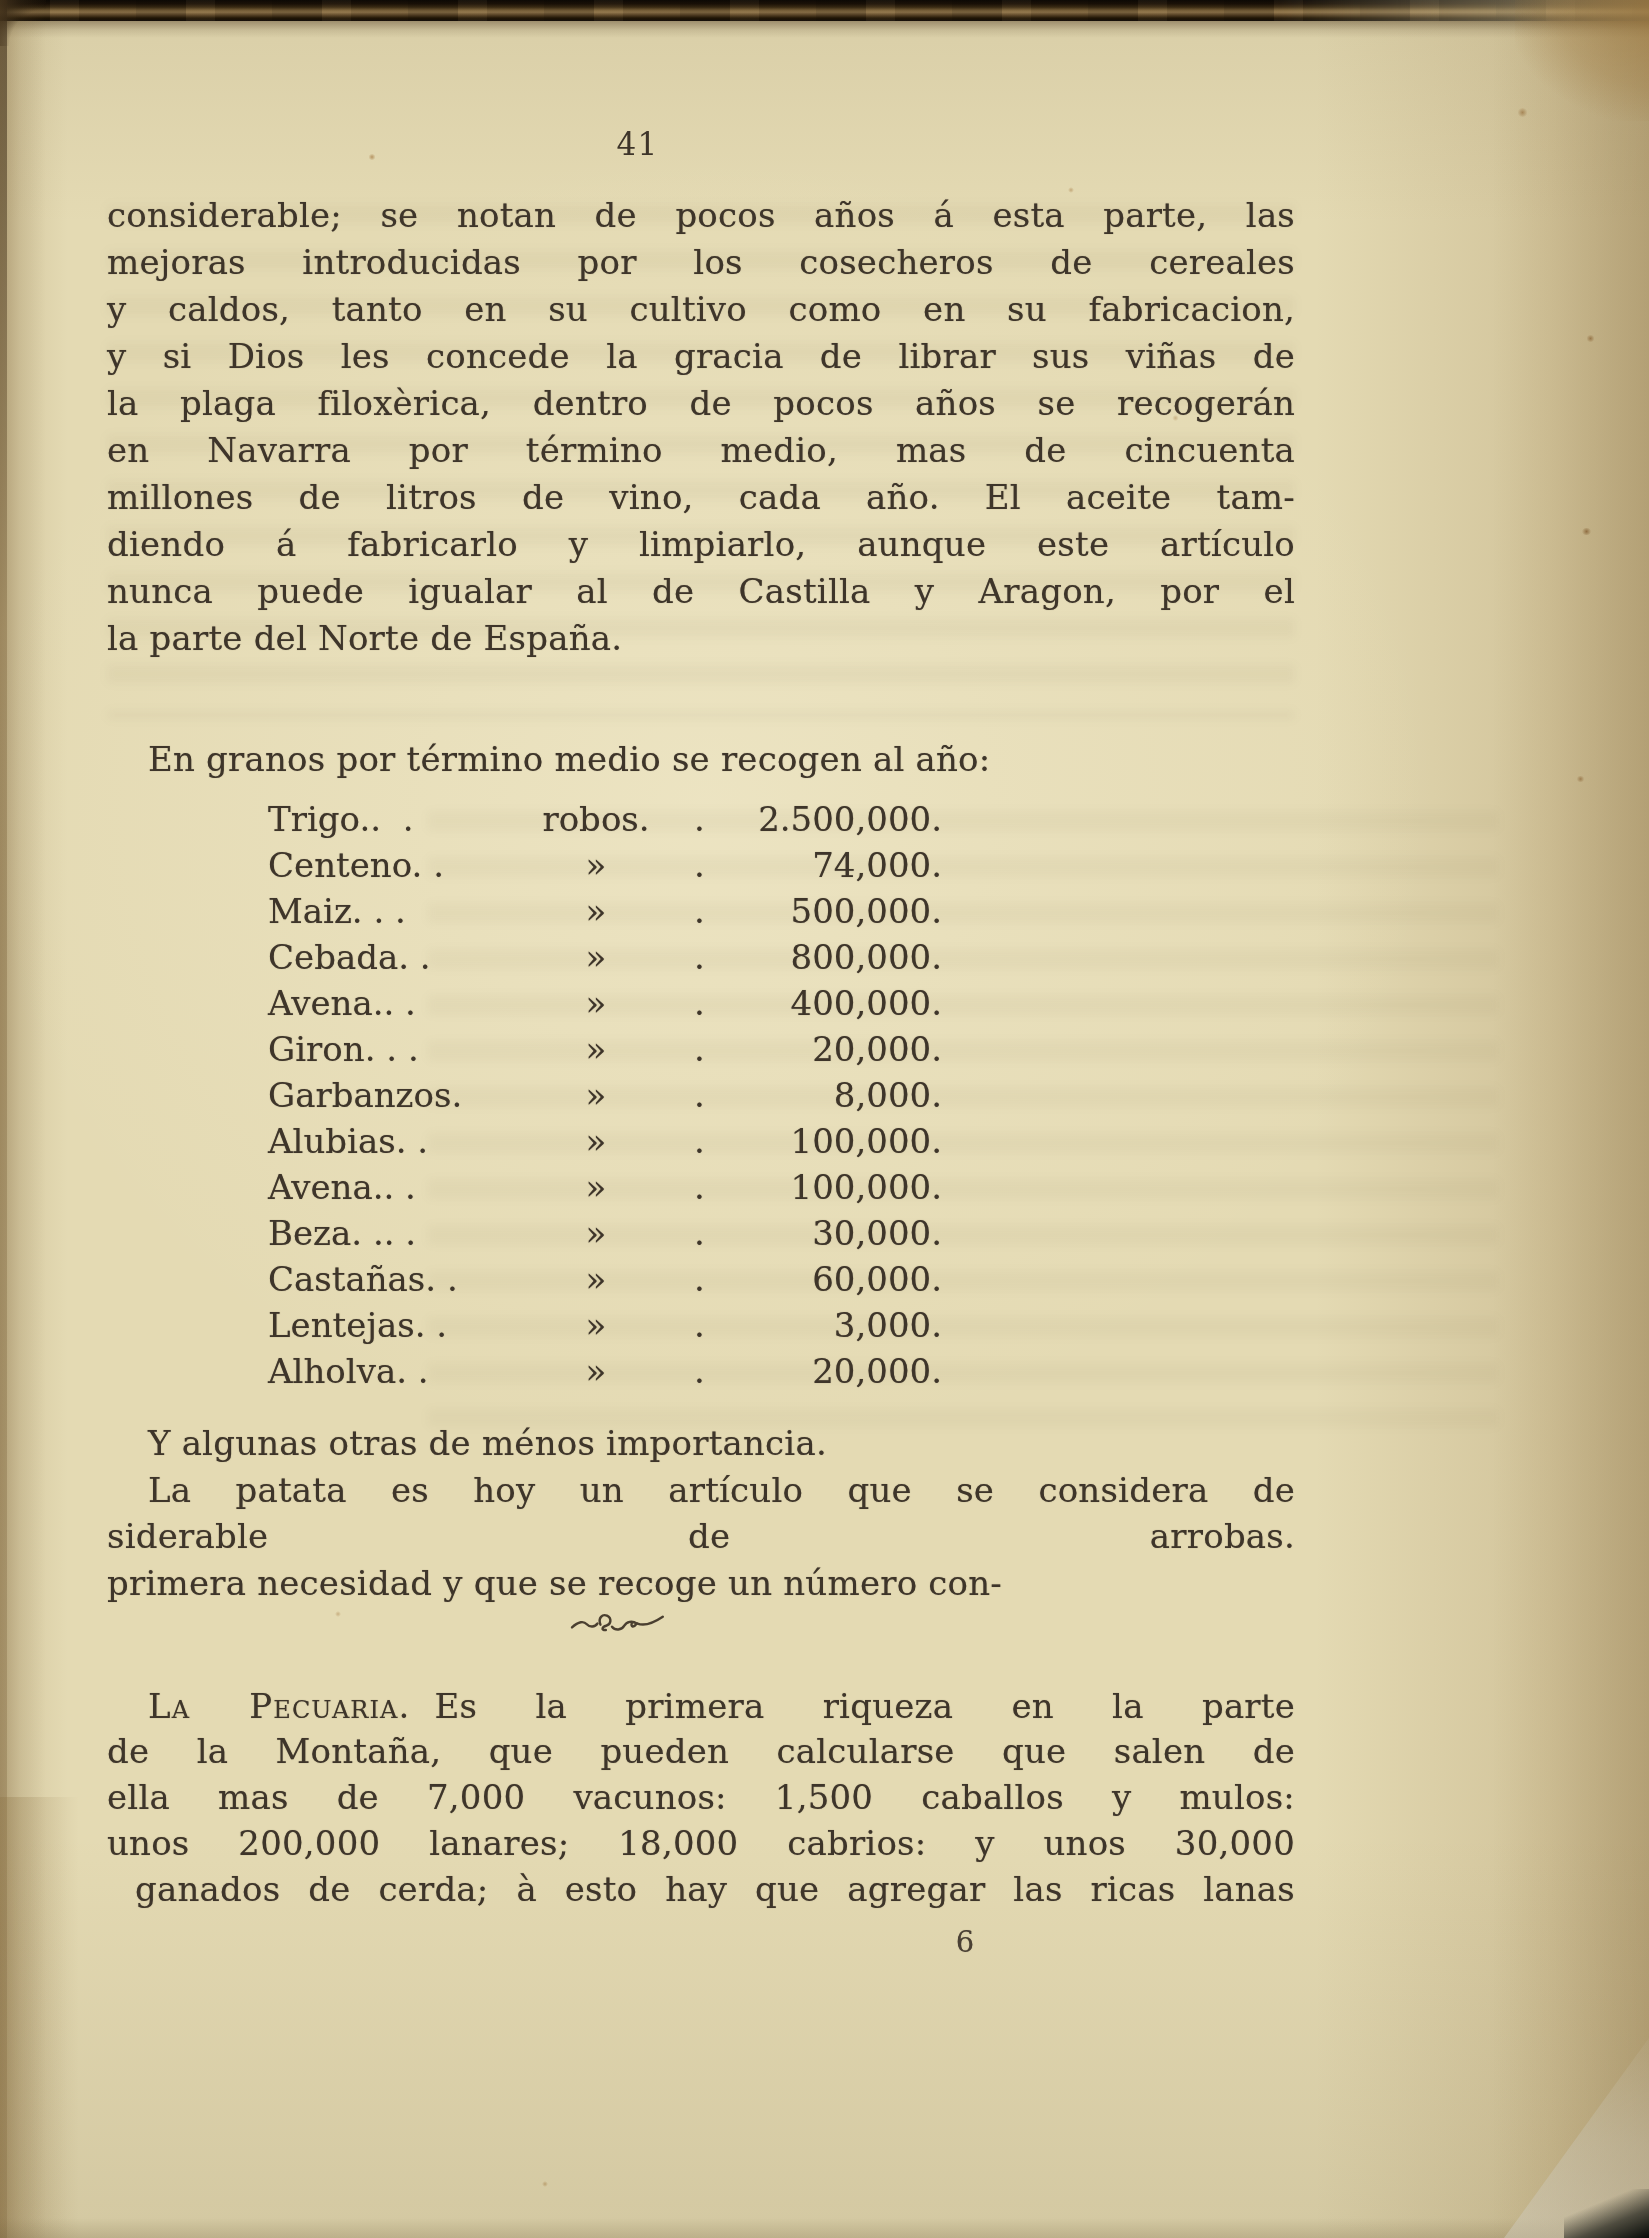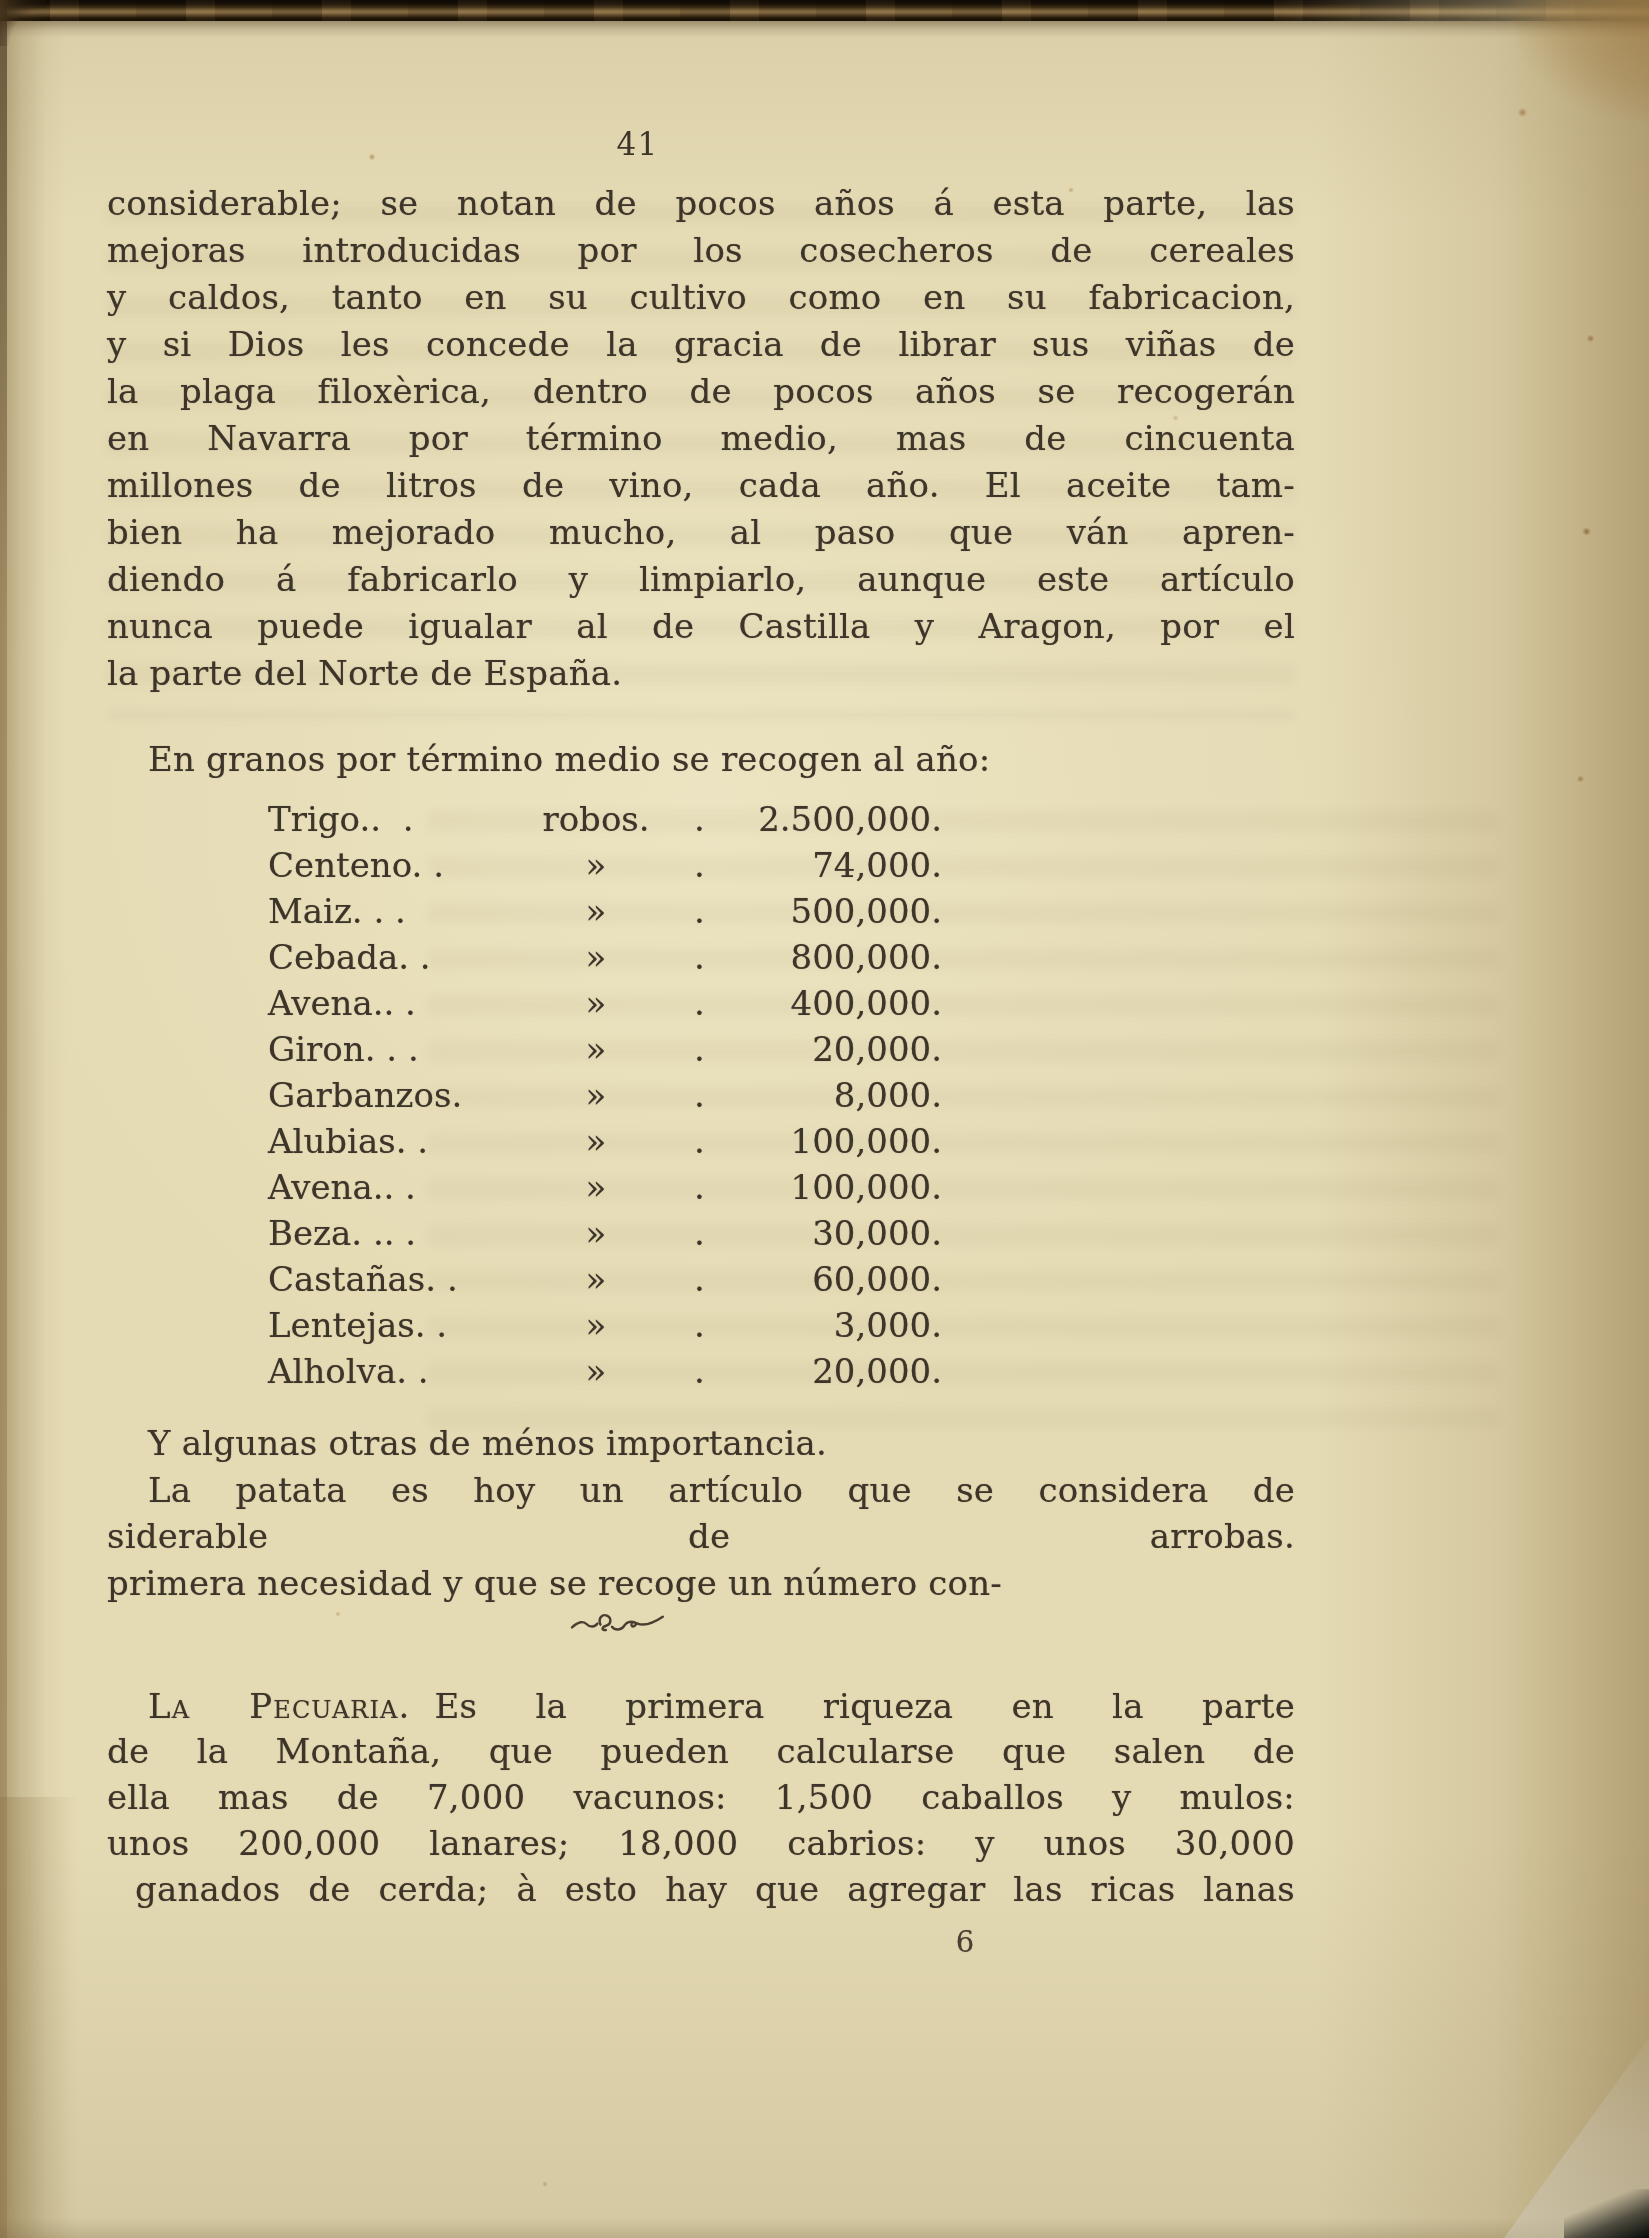--- a/index.html
+++ b/index.html
@@ -99,30 +99,29 @@
   <div class="spot" style="left:1517px;top:108px;width:11.4px;height:8.6px;background:radial-gradient(circle,rgba(130,82,28,.5),rgba(130,82,28,0) 70%);"></div>
   <div class="spot" style="left:1586px;top:335px;width:9.3px;height:7.1px;background:radial-gradient(circle,rgba(120,74,26,.55),rgba(120,74,26,0) 70%);"></div>
   <div class="spot" style="left:1581px;top:528px;width:10.7px;height:7.1px;background:radial-gradient(circle,rgba(110,66,22,.6),rgba(110,66,22,0) 70%);"></div>
   <div class="spot" style="left:1576px;top:776px;width:9.3px;height:6.4px;background:radial-gradient(circle,rgba(120,74,26,.5),rgba(120,74,26,0) 70%);"></div>
   <div class="spot" style="left:1172px;top:415px;width:7.1px;height:6.4px;background:radial-gradient(circle,rgba(150,100,40,.35),rgba(150,100,40,0) 70%);"></div>
   <div class="spot" style="left:335px;top:1611px;width:5.7px;height:5.7px;background:radial-gradient(circle,rgba(146,94,34,.35),rgba(146,94,34,0) 70%);"></div>
   <div class="spot" style="left:542px;top:2181px;width:5.7px;height:5.7px;background:radial-gradient(circle,rgba(146,94,34,.4),rgba(146,94,34,0) 70%);"></div>
 
   <div class="pagenum">41</div>
 
-  <div class="txt para" style="top:180px;">
+  <div class="txt para" style="top:192px;">
 
   <div class="line j">considerable; se notan de pocos años á esta parte, las</div>
       <div class="line j">mejoras introducidas por los cosecheros de cereales</div>
       <div class="line j">y caldos, tanto en su cultivo como en su fabricacion,</div>
       <div class="line j">y si Dios les concede la gracia de librar sus viñas de</div>
       <div class="line j">la plaga filoxèrica, dentro de pocos años se recogerán</div>
       <div class="line j">en Navarra por término medio, mas de cincuenta</div>
       <div class="line j">millones de litros de vino, cada año. El aceite tam-</div>
-      <div class="line j">bien ha mejorado mucho, al paso que ván apren-</div>
       <div class="line j">diendo á fabricarlo y limpiarlo, aunque este artículo</div>
       <div class="line j">nunca puede igualar al de Castilla y Aragon, por el</div>
       <div class="line j">la parte del Norte de España.</div>
     </div>
 
   <div class="txt" style="top:736px;">
     <div class="line indent">En granos por término medio se recogen al año:</div>
   </div>
 
   <div class="gtable">

